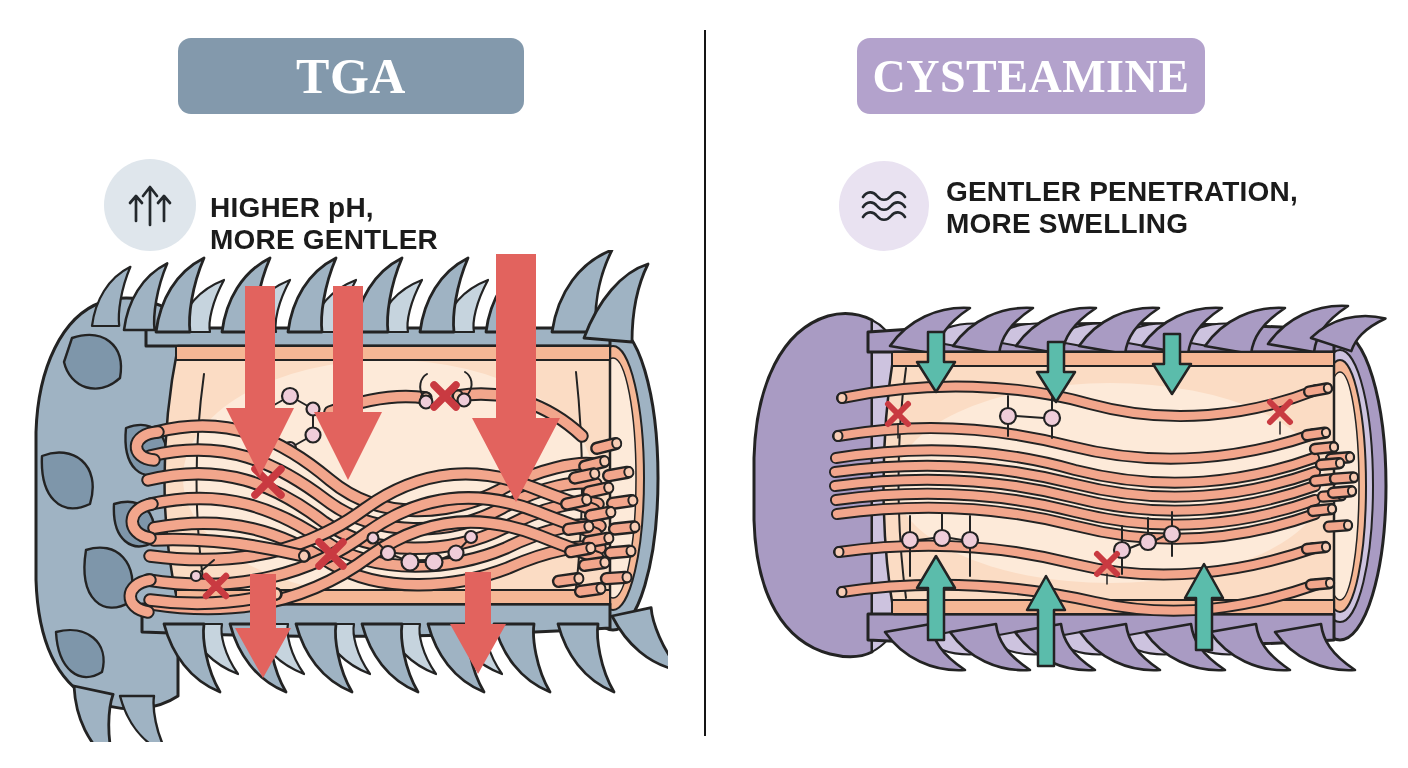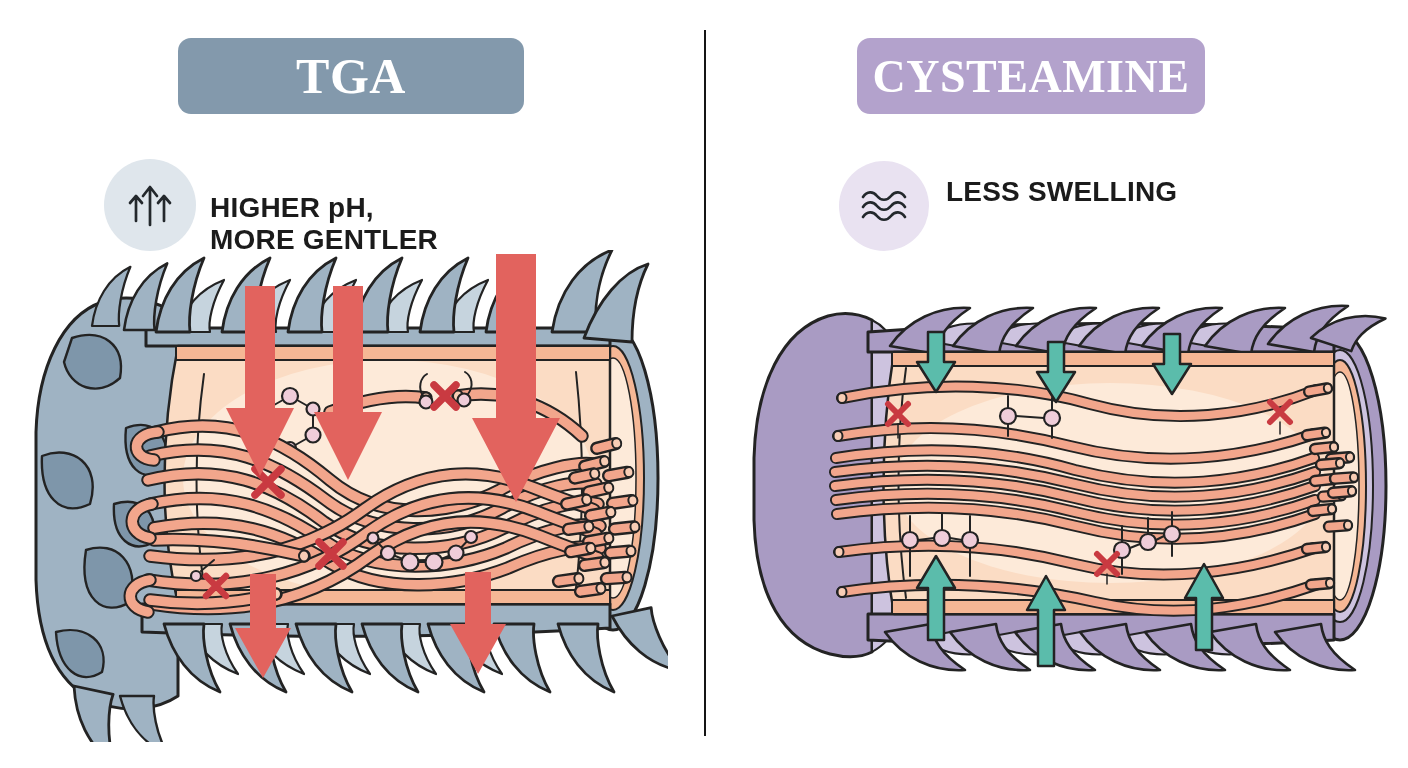--- a/index.html
+++ b/index.html
@@ -367,21 +367,22 @@
     <div class="pill pill-right">CYSTEAMINE</div>
 
     <div class="legend-icon icon-right">
       <svg width="60" height="60" viewBox="0 0 60 60">
         <path class="iconstroke" d="M9,21 C13,15 19,15 23,20 C27,25 33,25 37,20 C41,15 47,15 51,21"></path>
         <path class="iconstroke" d="M9,31 C13,25 19,25 23,30 C27,35 33,35 37,30 C41,25 47,25 51,31"></path>
         <path class="iconstroke" d="M9,41 C13,35 19,35 23,40 C27,45 33,45 37,40 C41,35 47,35 51,41"></path>
       </svg>
     </div>
     <div class="legend-text text-right">
-      <div>LESS SWELLING</div>
+      <div>GENTLER PENETRATION,</div>
+      <div>MORE SWELLING</div>
     </div>
 
     <svg class="illust illust-right" width="660" height="400" viewBox="0 0 660 400">
 
       <g>
         <path class="capp" d="M88,28 C42,42 16,96 14,170 L14,232 C16,308 44,354 90,366 C110,371 124,368 132,364 L132,32 C118,25 102,24 88,28 Z"></path>
         <path class="cappl" d="M132,32 L132,364 C144,357 152,348 154,340 L154,56 C150,46 142,37 132,32 Z"></path>
       </g>
 
       <g>

